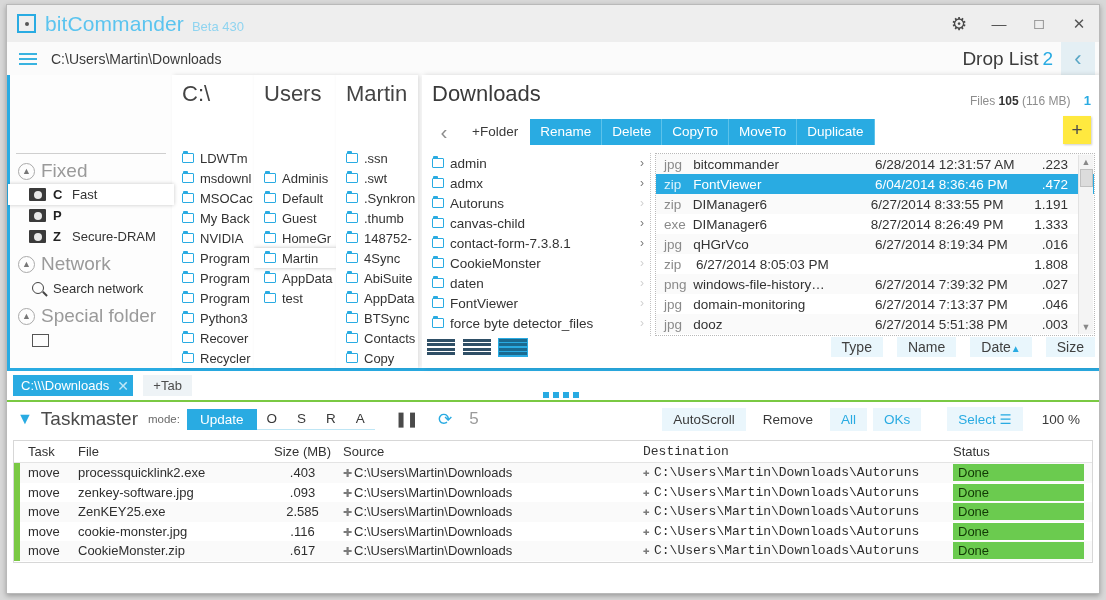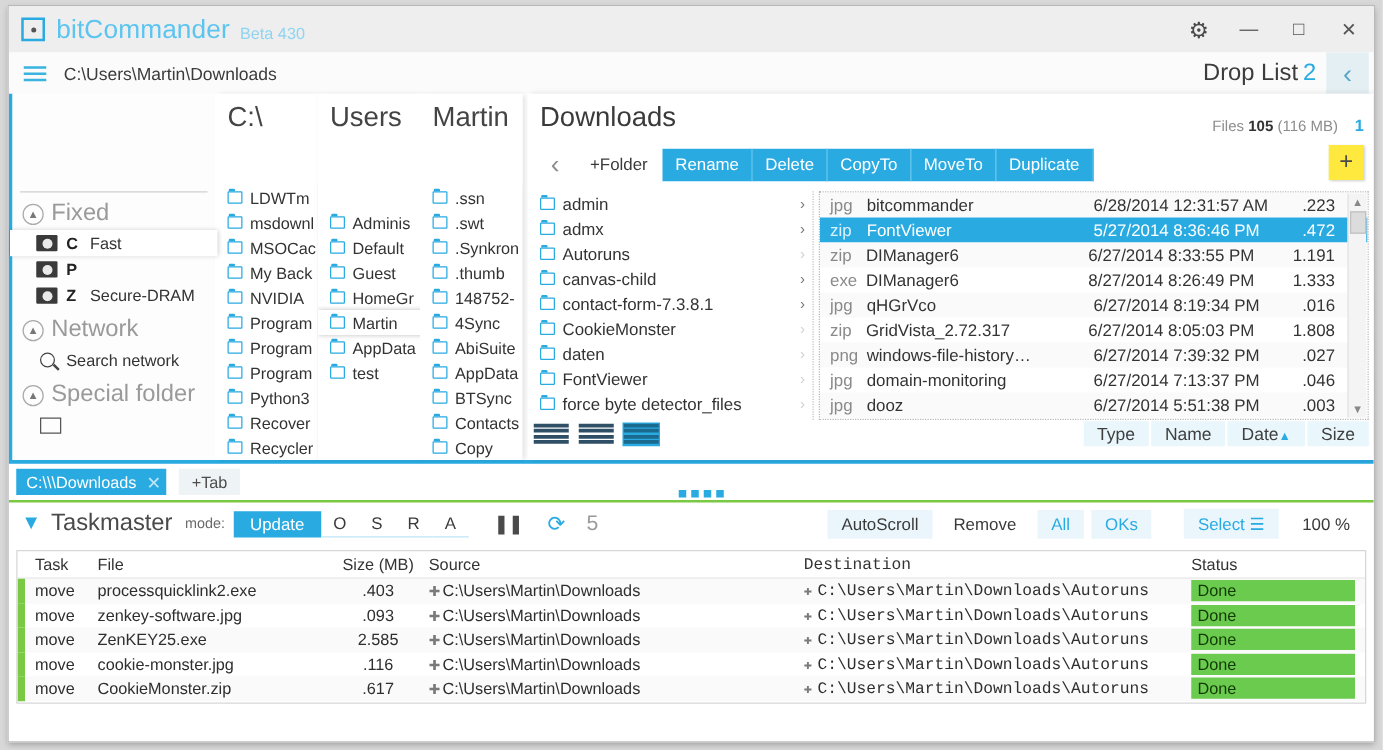--- a/index.html
+++ b/index.html
@@ -225,21 +225,21 @@
     position:absolute; left:4px; right:4px; bottom:8px; height:26px;
     display:flex; align-items:center;
   }
   .view-ic { width:30px; height:19px; margin-right:6px; display:flex; flex-direction:column;
     justify-content:space-between; padding:1px;}
   .view-ic.thumbs { background:#fff; }
   .view-ic.thumbs i{ display:block;height:3px;background:#2f4f66;}
   .view-ic.list i{ display:block;height:3px;background:#2f4f66; }
   .view-ic.det { background:#29abe2; }
   .view-ic.det i{ display:block;height:3px;background:#1a6a90;}
-  .sortbtns { margin-left:auto; display:flex; align-items:flex-start;}
+  .sortbtns { margin-left:auto; display:flex; align-items:flex-start;gap:12px;}
   .sortbtn { padding: 2px 11px; font-size:14px; color:#3f3f3f; background:#e9f6fc; margin-left:2px;}
   .sortbtn .up { color:#29abe2; font-size:10px; }
 
   
   .tabstrip {
     position:absolute; left:0; top:363px; width:100%; height:32px;
     background:#ffffff; border-top:3px solid #29abe2;
   }
   .tab {
     display:inline-flex; align-items:center; height:21px; margin:4px 0 0 6px;
@@ -590,21 +590,21 @@
         <div class="file-pane">
           <div class="file-row">
               <span class="f-ext">jpg</span>
               <span class="f-name">bitcommander</span>
               <span class="f-date">6/28/2014 12:31:57 AM</span>
               <span class="f-size">.223</span>
             </div>
           <div class="file-row sel">
               <span class="f-ext">zip</span>
               <span class="f-name">FontViewer</span>
-              <span class="f-date">5/27/2014 8:36:46 PM</span>
+              <span class="f-date">6/04/2014 8:36:46 PM</span>
               <span class="f-size">.472</span>
             </div>
           <div class="file-row">
               <span class="f-ext">zip</span>
               <span class="f-name">DIManager6</span>
               <span class="f-date">6/27/2014 8:33:55 PM</span>
               <span class="f-size">1.191</span>
             </div>
           <div class="file-row">
               <span class="f-ext">exe</span>
@@ -613,21 +613,20 @@
               <span class="f-size">1.333</span>
             </div>
           <div class="file-row">
               <span class="f-ext">jpg</span>
               <span class="f-name">qHGrVco</span>
               <span class="f-date">6/27/2014 8:19:34 PM</span>
               <span class="f-size">.016</span>
             </div>
           <div class="file-row">
               <span class="f-ext">zip</span>
-              <span class="f-name">GridVista_2.72.317</span>
               <span class="f-date">6/27/2014 8:05:03 PM</span>
               <span class="f-size">1.808</span>
             </div>
           <div class="file-row">
               <span class="f-ext">png</span>
               <span class="f-name">windows-file-history…</span>
               <span class="f-date">6/27/2014 7:39:32 PM</span>
               <span class="f-size">.027</span>
             </div>
           <div class="file-row">

